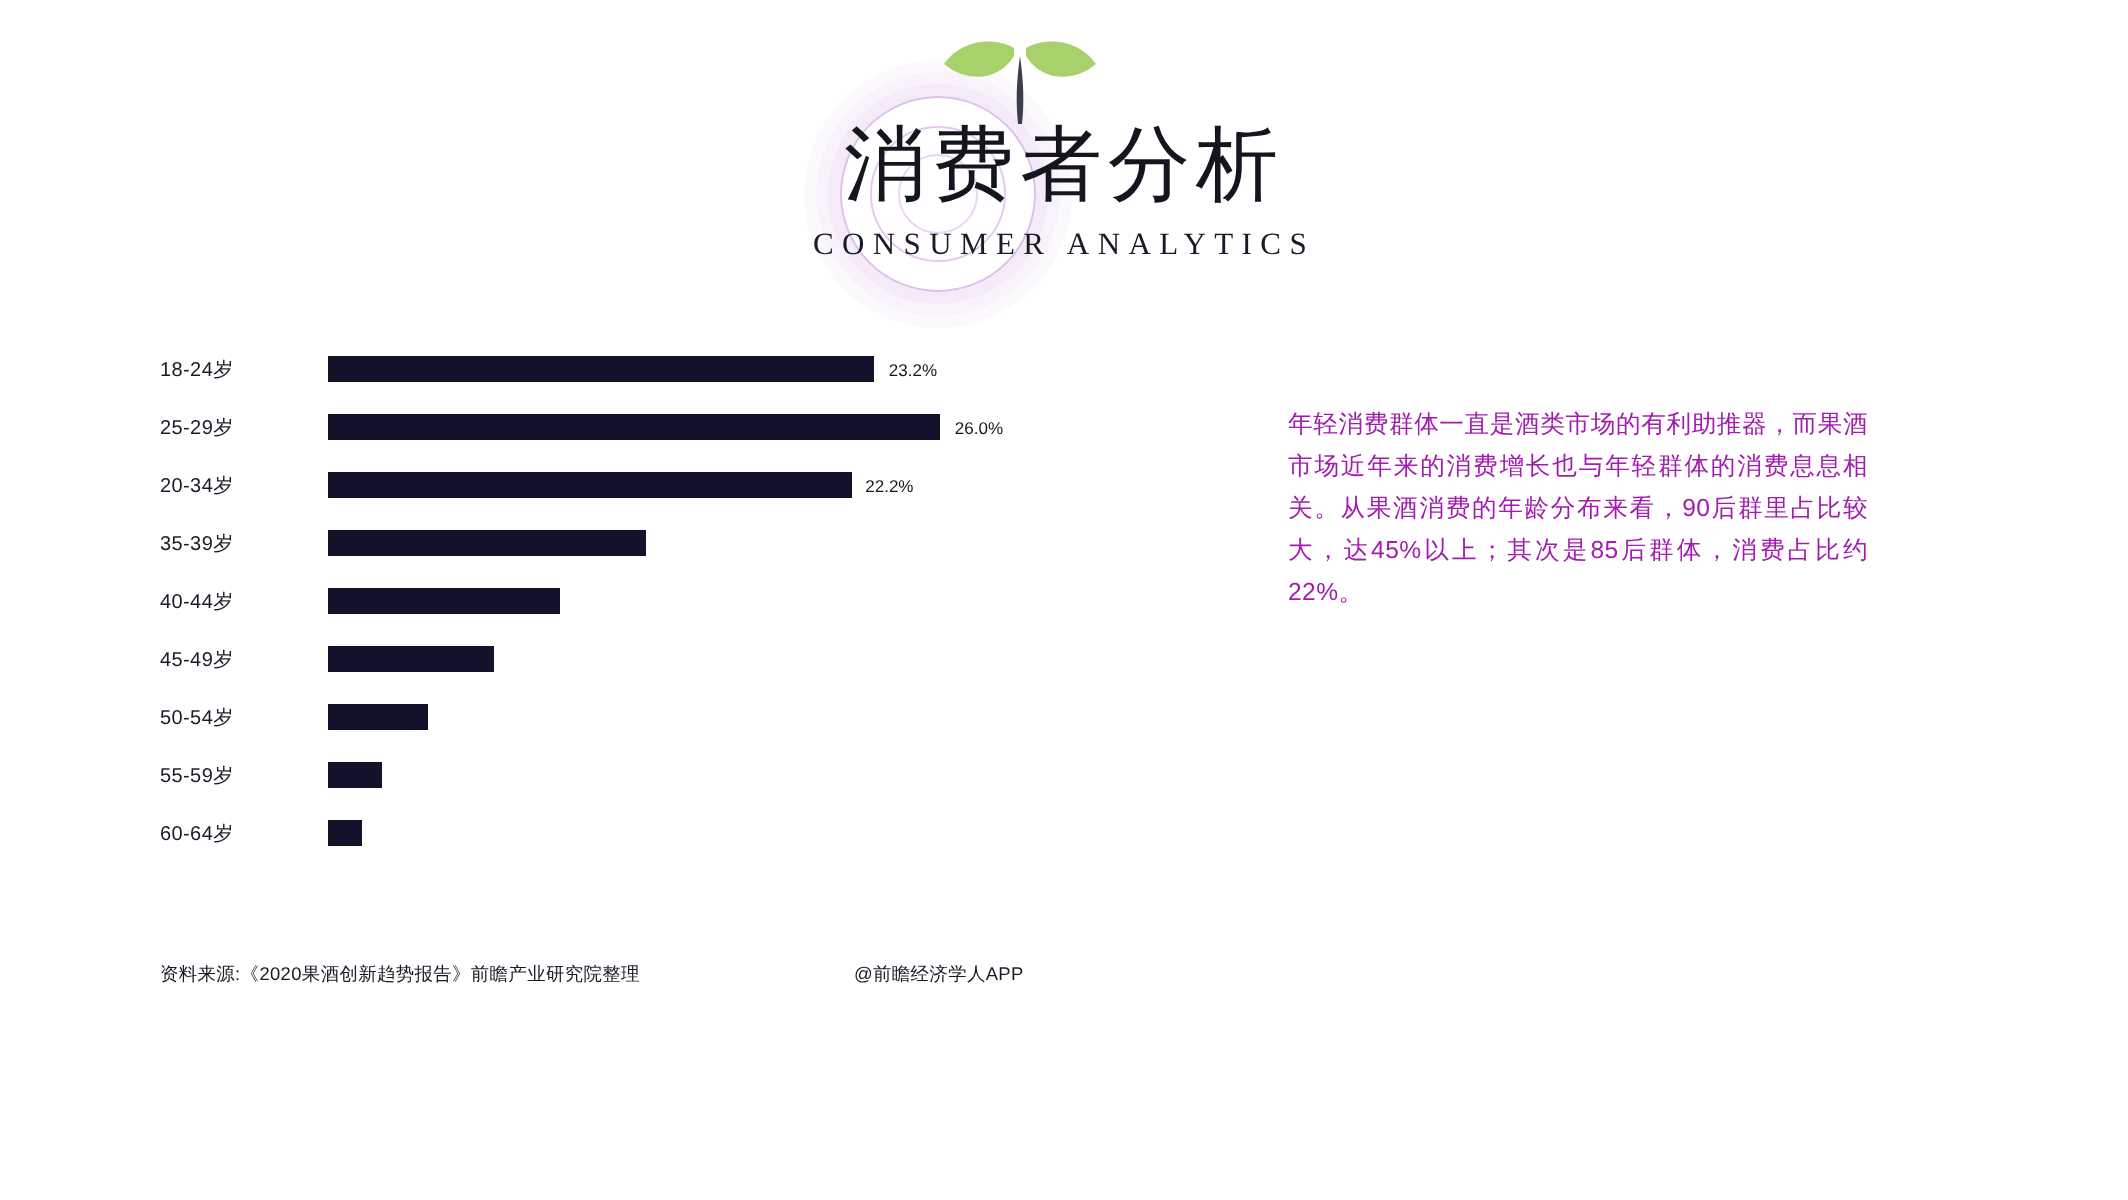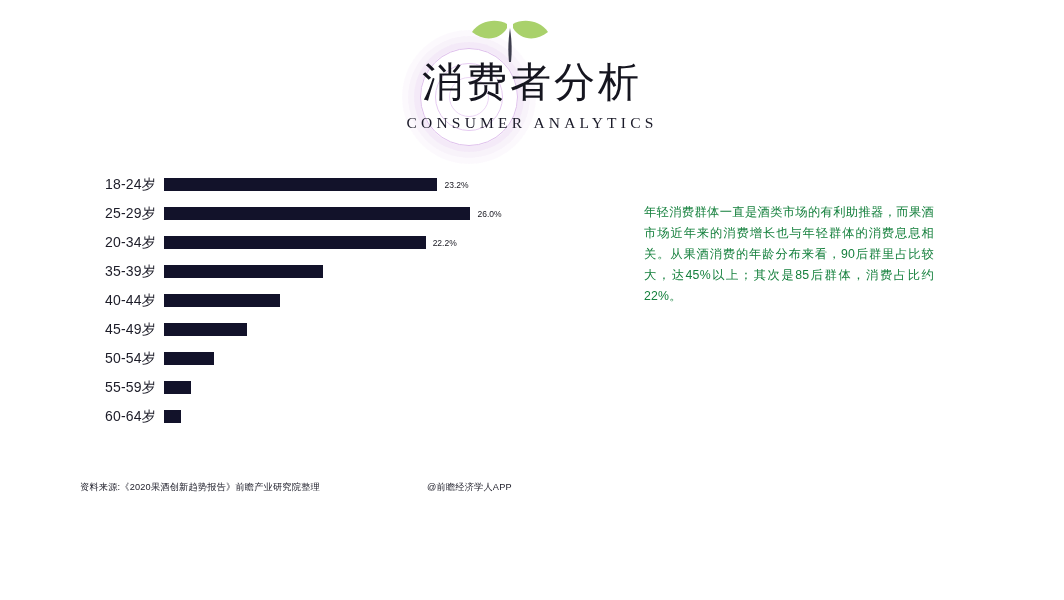--- a/index.html
+++ b/index.html
@@ -109,23 +109,22 @@
   .bars {
     position: relative;
   }
   .bar-row {
     display: flex;
     align-items: center;
     height: 29px;
   }
   .bar-label {
     width: 76px;
-    text-align: right;
     padding-right: 8px;
-    font-size: 14px;
+    font-size: 10px;
     color: #1c1c28;
     letter-spacing: .2px;
     white-space: nowrap;
   }
   .bar-track {
     position: relative;
     flex: 1;
     height: 29px;
     display: flex;
     align-items: center;
@@ -142,21 +141,21 @@
   }
 
   
   .note {
     position: absolute;
     left: 644px;
     top: 202px;
     width: 290px;
     font-size: 12.3px;
     line-height: 21px;
-    color: #15803d;
+    color: #a21caf;
     letter-spacing: .2px;
     text-align: justify;
   }
 
   
   .footer {
     position: absolute;
     left: 80px;
     top: 481px;
     width: 900px;

